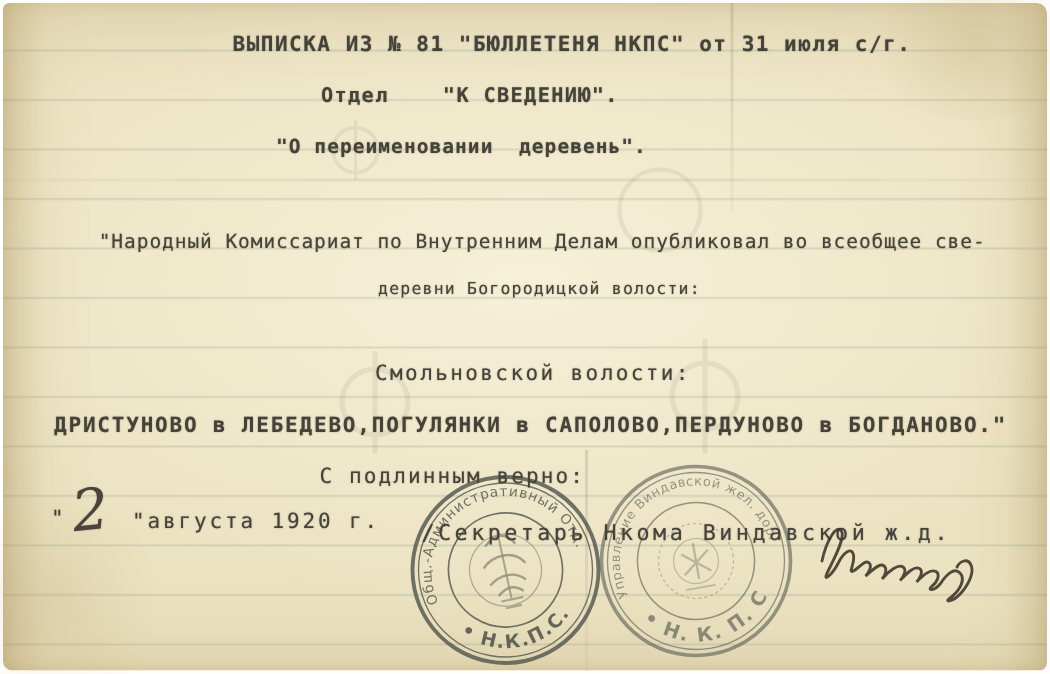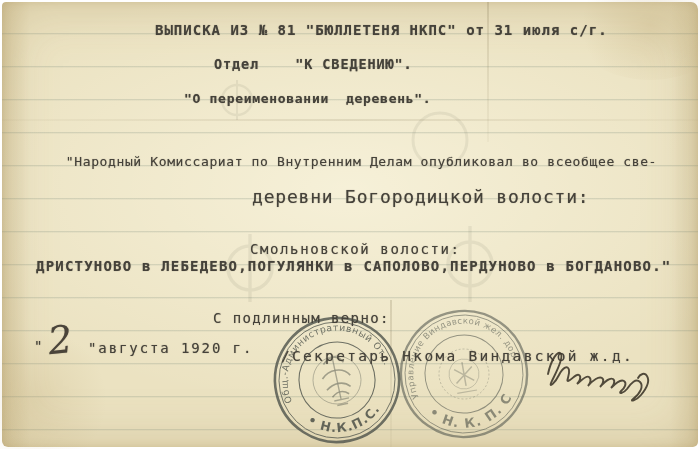--- a/index.html
+++ b/index.html
@@ -26,24 +26,24 @@
     font-family:"DejaVu Sans Mono","Liberation Mono",monospace;
     color:#45423a;
     white-space:pre;
     text-shadow:0 0 1px rgba(72,66,54,0.55);
   }
   .t-title   {left:155px;top:22px; font-size:14px;  letter-spacing:1px;   font-weight:bold;}
   .t-section {left:214px;top:56px; font-size:13.5px;letter-spacing:0.9px; font-weight:bold;}
   .t-subject {left:184px;top:91px; font-size:13px;  letter-spacing:0.7px; font-weight:bold;}
   .t-body    {left:18px; top:135px;font-size:13px;  letter-spacing:0.62px;line-height:17.5px;}
   .t-body .ind{padding-left:14px;}
-  .t-volost1 {left:252px;top:186px;font-size:18px;letter-spacing:0.8px;}
+  .t-volost1 {left:252px;top:186px;font-size:11px;letter-spacing:0.8px;}
   .t-ren1    {left:38px; top:206px;font-size:14px;  letter-spacing:1.3px; font-weight:bold;}
   .t-volost2 {left:250px;top:241px;font-size:14px;  letter-spacing:1.6px;}
-  .t-ren2    {left:36px; top:258px;font-size:14px;  letter-spacing:1.2px; font-weight:bold;}
+  .t-ren2    {left:36px; top:276px;font-size:14px;  letter-spacing:1.2px; font-weight:bold;}
   .t-certify {left:213px;top:310px;font-size:14px;  letter-spacing:1.4px;}
   .t-dq1     {left:34px; top:338px;font-size:14px;  letter-spacing:1px;}
   .t-drest   {left:88px; top:340px;font-size:14px;  letter-spacing:1.9px;}
   .t-signer  {left:247px;top:348px;font-size:14.5px;letter-spacing:2.3px;margin-left:34px;}
   .hand-2{
     position:absolute;left:48px;top:318px;
     font-family:"DejaVu Serif","Liberation Serif",serif;
     font-style:italic;font-size:38px;color:#4a443a;
     transform:rotate(-6deg);text-shadow:0 0 1px rgba(70,62,48,0.4);
   }

